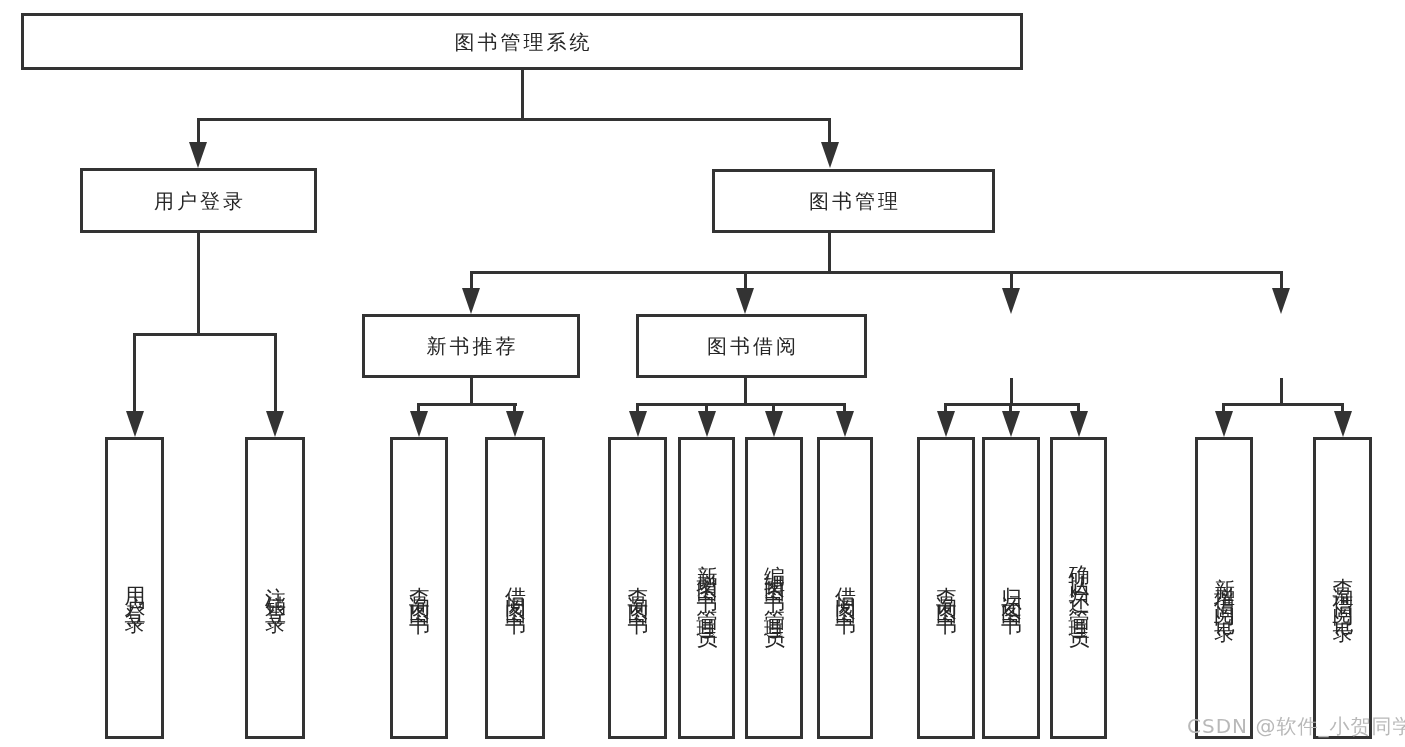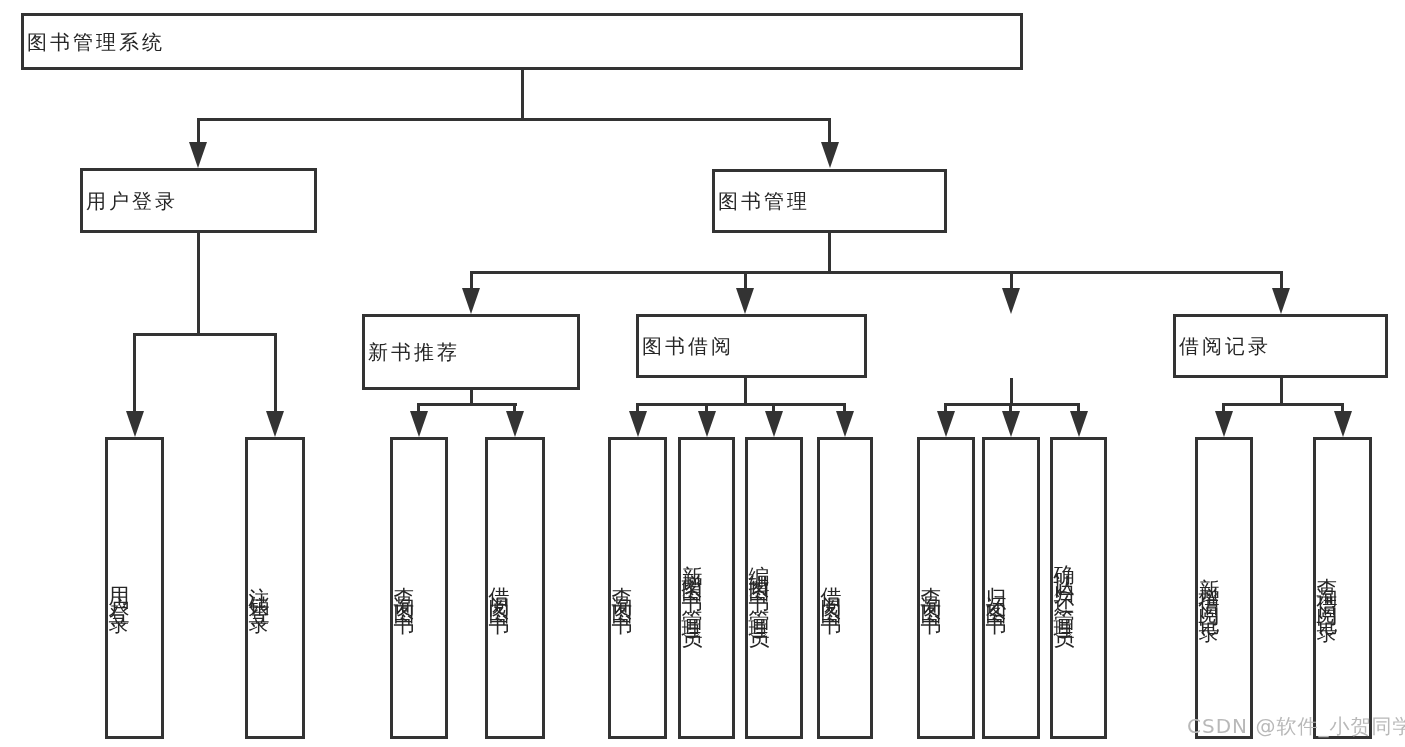--- a/index.html
+++ b/index.html
@@ -2,21 +2,21 @@
 <html><head>
 <meta charset="utf-8">
 <style>
   html,body { margin:0; padding:0; background:#ffffff; }
   .canvas {
     position:relative; width:1405px; height:747px; background:#ffffff; overflow:hidden;
     font-family:"DejaVu Sans","Liberation Sans",sans-serif; color:#262626;
   }
   .node {
     position:absolute; box-sizing:border-box; background:#ffffff;
-    border:3px solid #333333; display:flex; align-items:center; justify-content:flex-start;
+    border:3px solid #333333; display:flex; align-items:center; justify-content:center;
   }
   .node.h span { font-size:20px; letter-spacing:3px; text-indent:3px; white-space:nowrap; line-height:1; }
   .node.v span {
     writing-mode:vertical-rl; text-orientation:mixed;
     font-size:21px; letter-spacing:9px; line-height:1; white-space:nowrap;
   }
   .ln { position:absolute; background:#333333; }
   .tri {
     position:absolute; width:0; height:0;
     border-left:9px solid transparent; border-right:9px solid transparent;
@@ -91,32 +91,29 @@
   <div class="ln" style="left:1341px;top:403px;width:3px;height:10px"></div>
   <div class="tri" style="left:1334px;top:411px"></div>
 
   <div class="node h" style="left:21px;top:13px;width:1002px;height:57px">
     <span>图书管理系统</span>
   </div>
 
   <div class="node h" style="left:80px;top:168px;width:237px;height:65px">
     <span>用户登录</span>
   </div>
-  <div class="node h" style="left:712px;top:169px;width:235px;height:64px">
+  <div class="node h" style="left:712px;top:169px;width:283px;height:64px">
     <span>图书管理</span>
   </div>
 
-  <div class="node h" style="left:362px;top:314px;width:218px;height:76px">
+  <div class="node h" style="left:362px;top:314px;width:218px;height:64px">
     <span>新书推荐</span>
   </div>
   <div class="node h" style="left:636px;top:314px;width:231px;height:64px">
     <span>图书借阅</span>
-  </div>
-  <div class="node h" style="left:1173px;top:314px;width:215px;height:64px">
-    <span>借阅记录</span>
   </div>
 
   <div class="node v" style="left:105px;top:437px;width:59px;height:302px">
     <span>用户登录</span>
   </div>
   <div class="node v" style="left:245px;top:437px;width:60px;height:302px">
     <span>注销登录</span>
   </div>
 
   <div class="node v" style="left:390px;top:437px;width:58px;height:302px">

